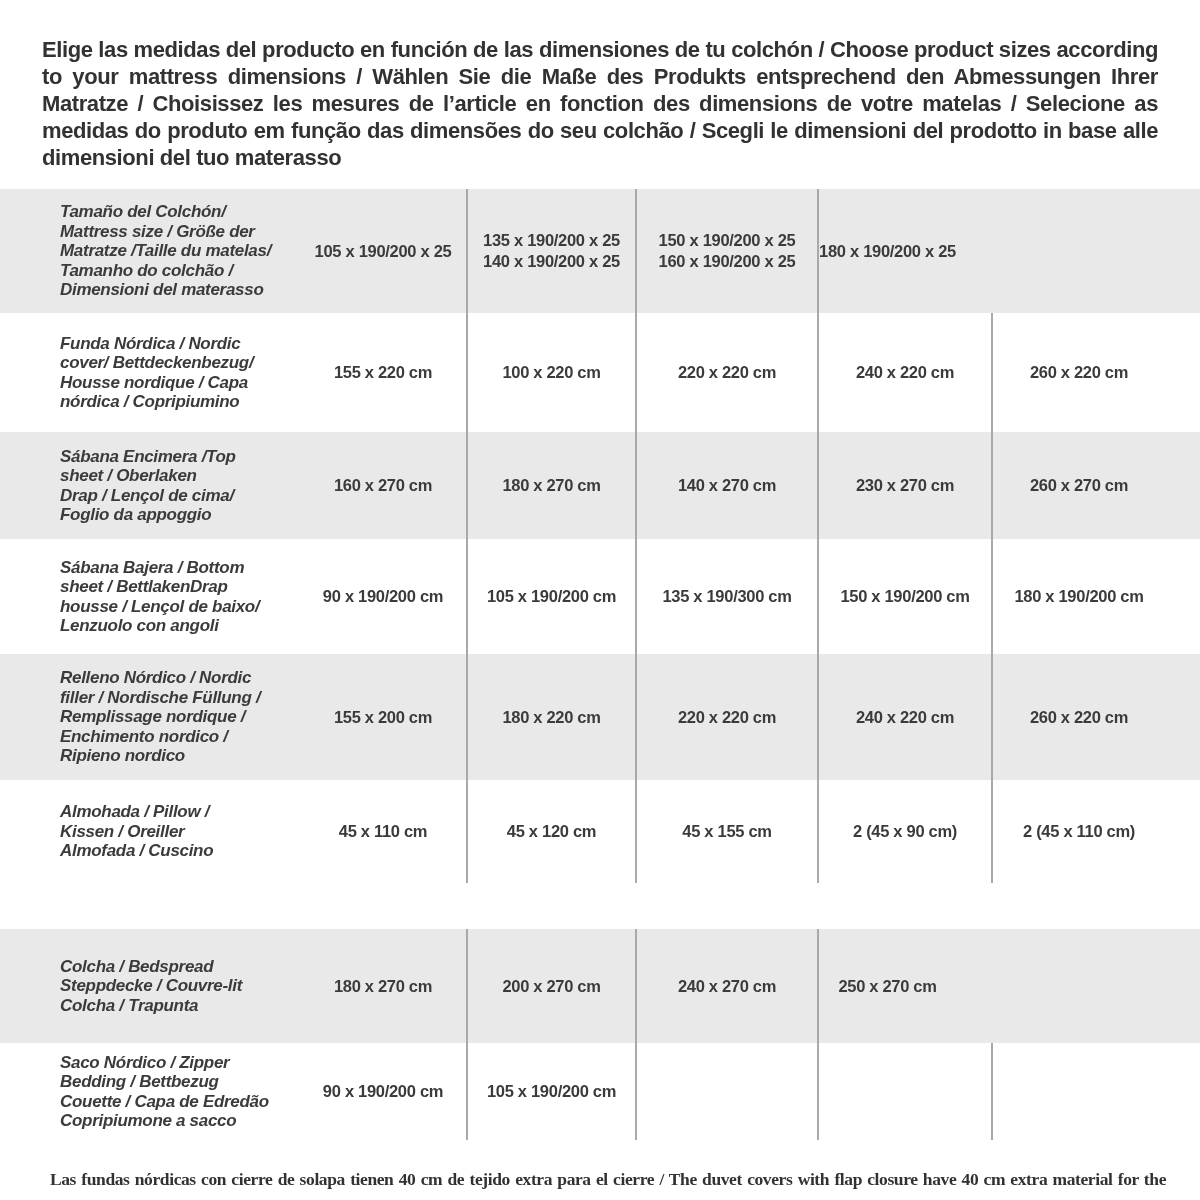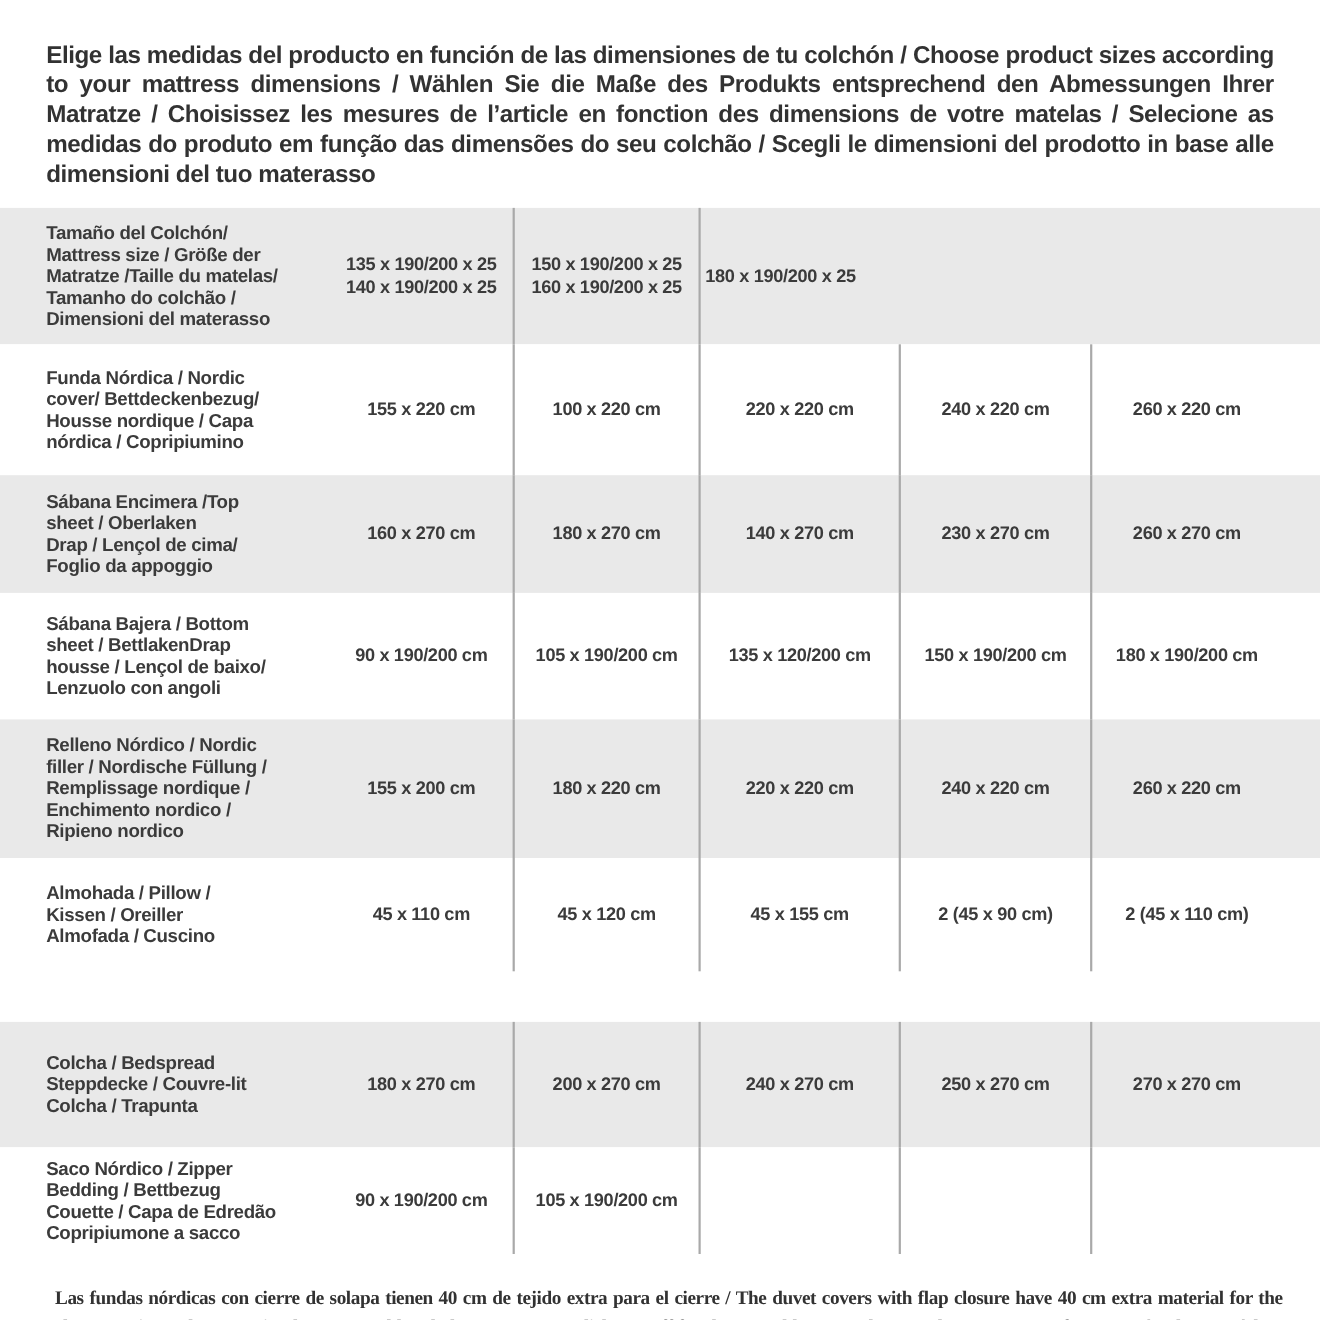--- a/index.html
+++ b/index.html
@@ -53,26 +53,27 @@
 
   .cell{
     height:100%;
     display:flex;
     align-items:center;
     white-space:pre-line;
     font-weight:bold;
     letter-spacing:-0.3px;
   }
   .cell.label{
-    padding-left:42px;
+    padding-left:60px;
     padding-right:22px;
     font-size:17px;
     line-height:19.5px;
     justify-content:flex-start;
     text-align:left;
+    font-style:italic;
   }
   .cell.val{
     justify-content:center;
     text-align:center;
     font-size:16.5px;
     line-height:21px;
   }
   
   .cell:nth-child(n+3){
     border-left:2px solid var(--divider);
@@ -102,20 +103,21 @@
   <p class="intro">Elige las medidas del producto en función de las dimensiones de tu colchón / Choose product sizes according to your mattress dimensions / Wählen Sie die Maße des Produkts entsprechend den Abmessungen Ihrer Matratze / Choisissez les mesures de l’article en fonction des dimensions de votre matelas / Selecione as medidas do produto em função das dimensões do seu colchão / Scegli le dimensioni del prodotto in base alle dimensioni del tuo materasso</p>
 
   <div class="size-table">
 
     <div class="row gray rh-header">
       <div class="cell label">Tamaño del Colchón/
 Mattress size / Größe der
 Matratze /Taille du matelas/
 Tamanho do colchão /
 Dimensioni del materasso</div>
+      <div class="cell val">105 x 190/200 x 25</div>
       <div class="cell val">135 x 190/200 x 25
 140 x 190/200 x 25</div>
       <div class="cell val">150 x 190/200 x 25
 160 x 190/200 x 25</div>
       <div class="cell val">180 x 190/200 x 25</div>
     </div>
 
     <div class="row white rh-funda">
       <div class="cell label">Funda Nórdica /  Nordic
 cover/ Bettdeckenbezug/
@@ -140,21 +142,21 @@
       <div class="cell val">260 x 270 cm</div>
     </div>
 
     <div class="row white rh-bajera">
       <div class="cell label">Sábana Bajera / Bottom
 sheet / BettlakenDrap
 housse / Lençol de baixo/
 Lenzuolo con angoli</div>
       <div class="cell val">90 x 190/200 cm</div>
       <div class="cell val">105 x 190/200 cm</div>
-      <div class="cell val">135 x 120/200 cm</div>
+      <div class="cell val">135 x 190/300 cm</div>
       <div class="cell val">150 x 190/200 cm</div>
       <div class="cell val">180 x 190/200 cm</div>
     </div>
 
     <div class="row gray rh-relleno">
       <div class="cell label">Relleno Nórdico / Nordic
 filler / Nordische Füllung /
 Remplissage nordique /
 Enchimento nordico /
 Ripieno nordico</div>
@@ -177,21 +179,20 @@
     </div>
 
     <div class="row gray rh-colcha">
       <div class="cell label">Colcha / Bedspread
 Steppdecke / Couvre-lit
 Colcha / Trapunta</div>
       <div class="cell val">180 x 270 cm</div>
       <div class="cell val">200 x 270 cm</div>
       <div class="cell val">240 x 270 cm</div>
       <div class="cell val">250 x 270 cm</div>
-      <div class="cell val">270 x 270 cm</div>
     </div>
 
     <div class="row white rh-saco">
       <div class="cell label">Saco Nórdico / Zipper
 Bedding / Bettbezug
 Couette  / Capa de Edredão
 Copripiumone a sacco</div>
       <div class="cell val">90 x 190/200 cm</div>
       <div class="cell val">105 x 190/200 cm</div>
       <div class="cell val"></div>

